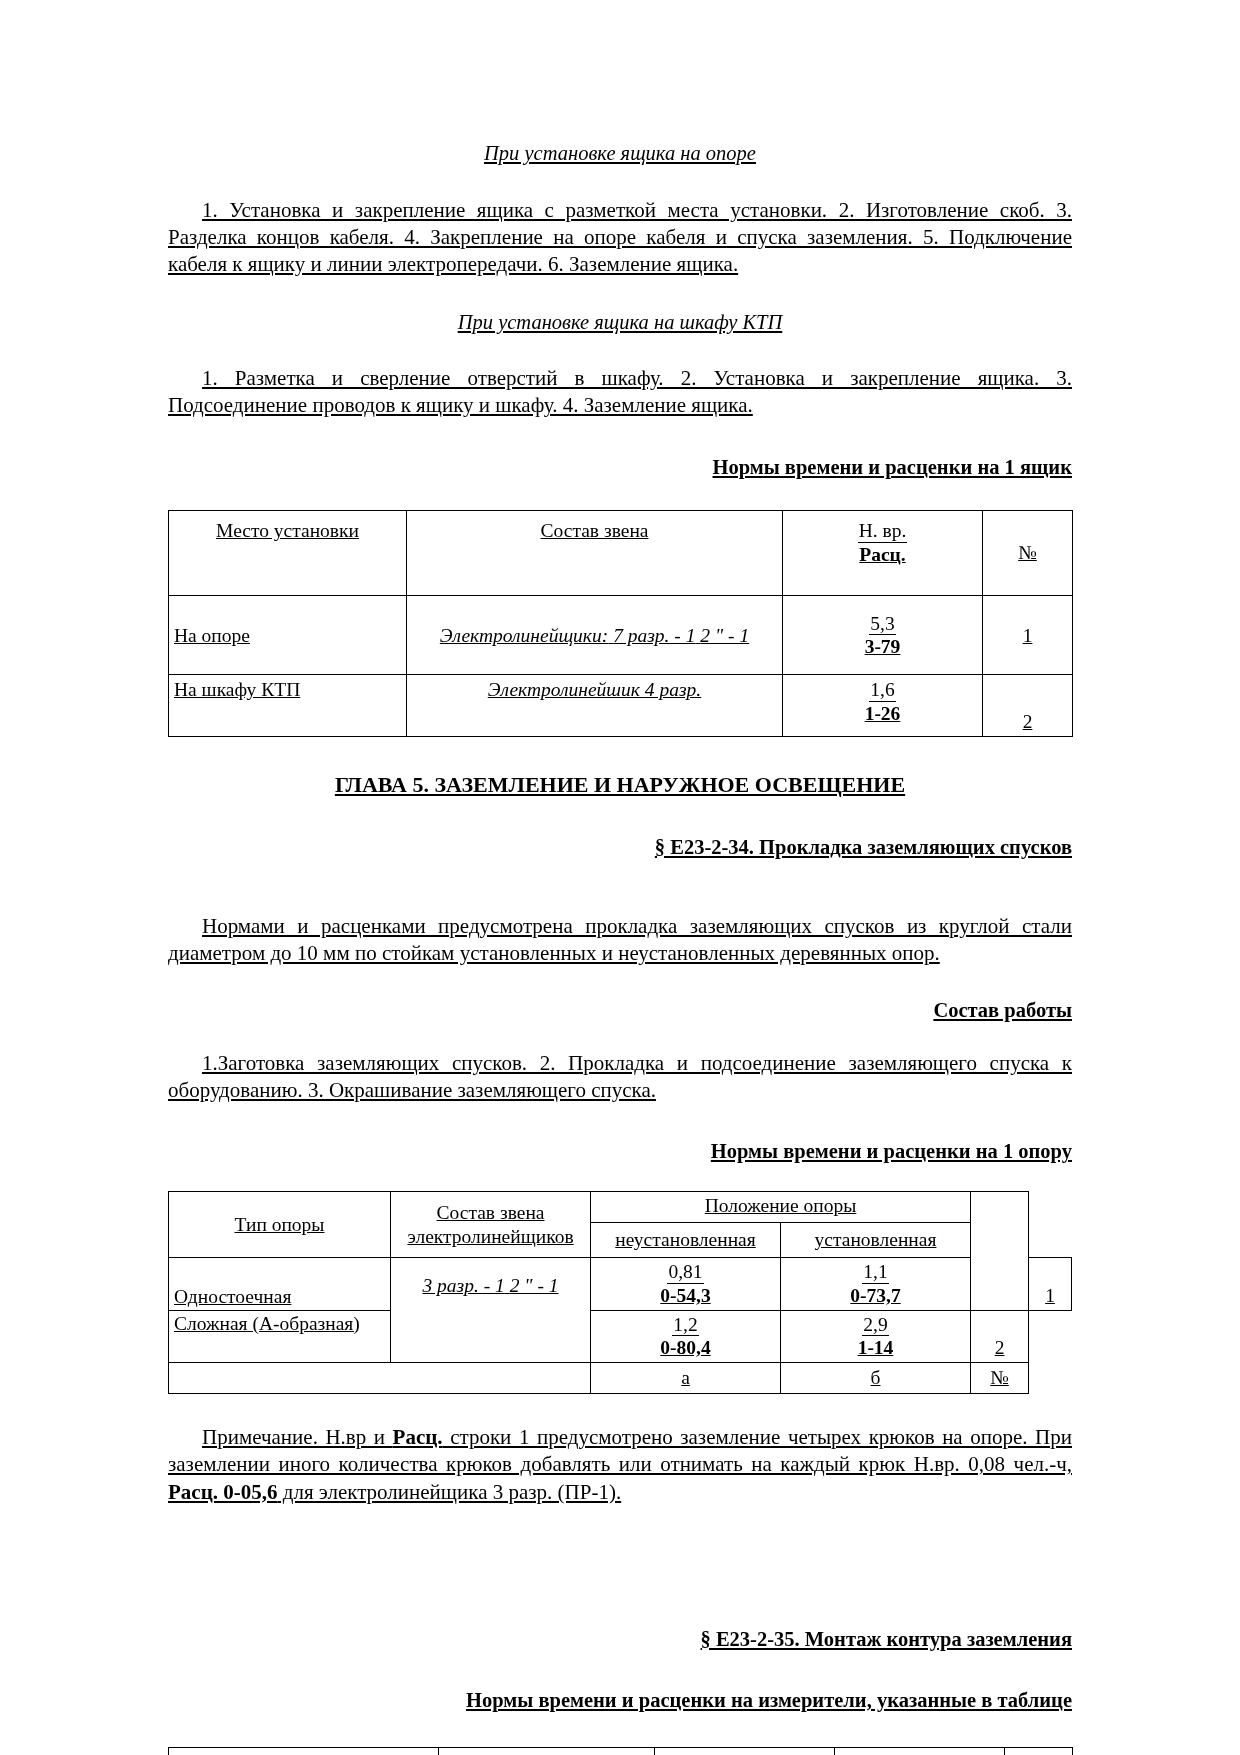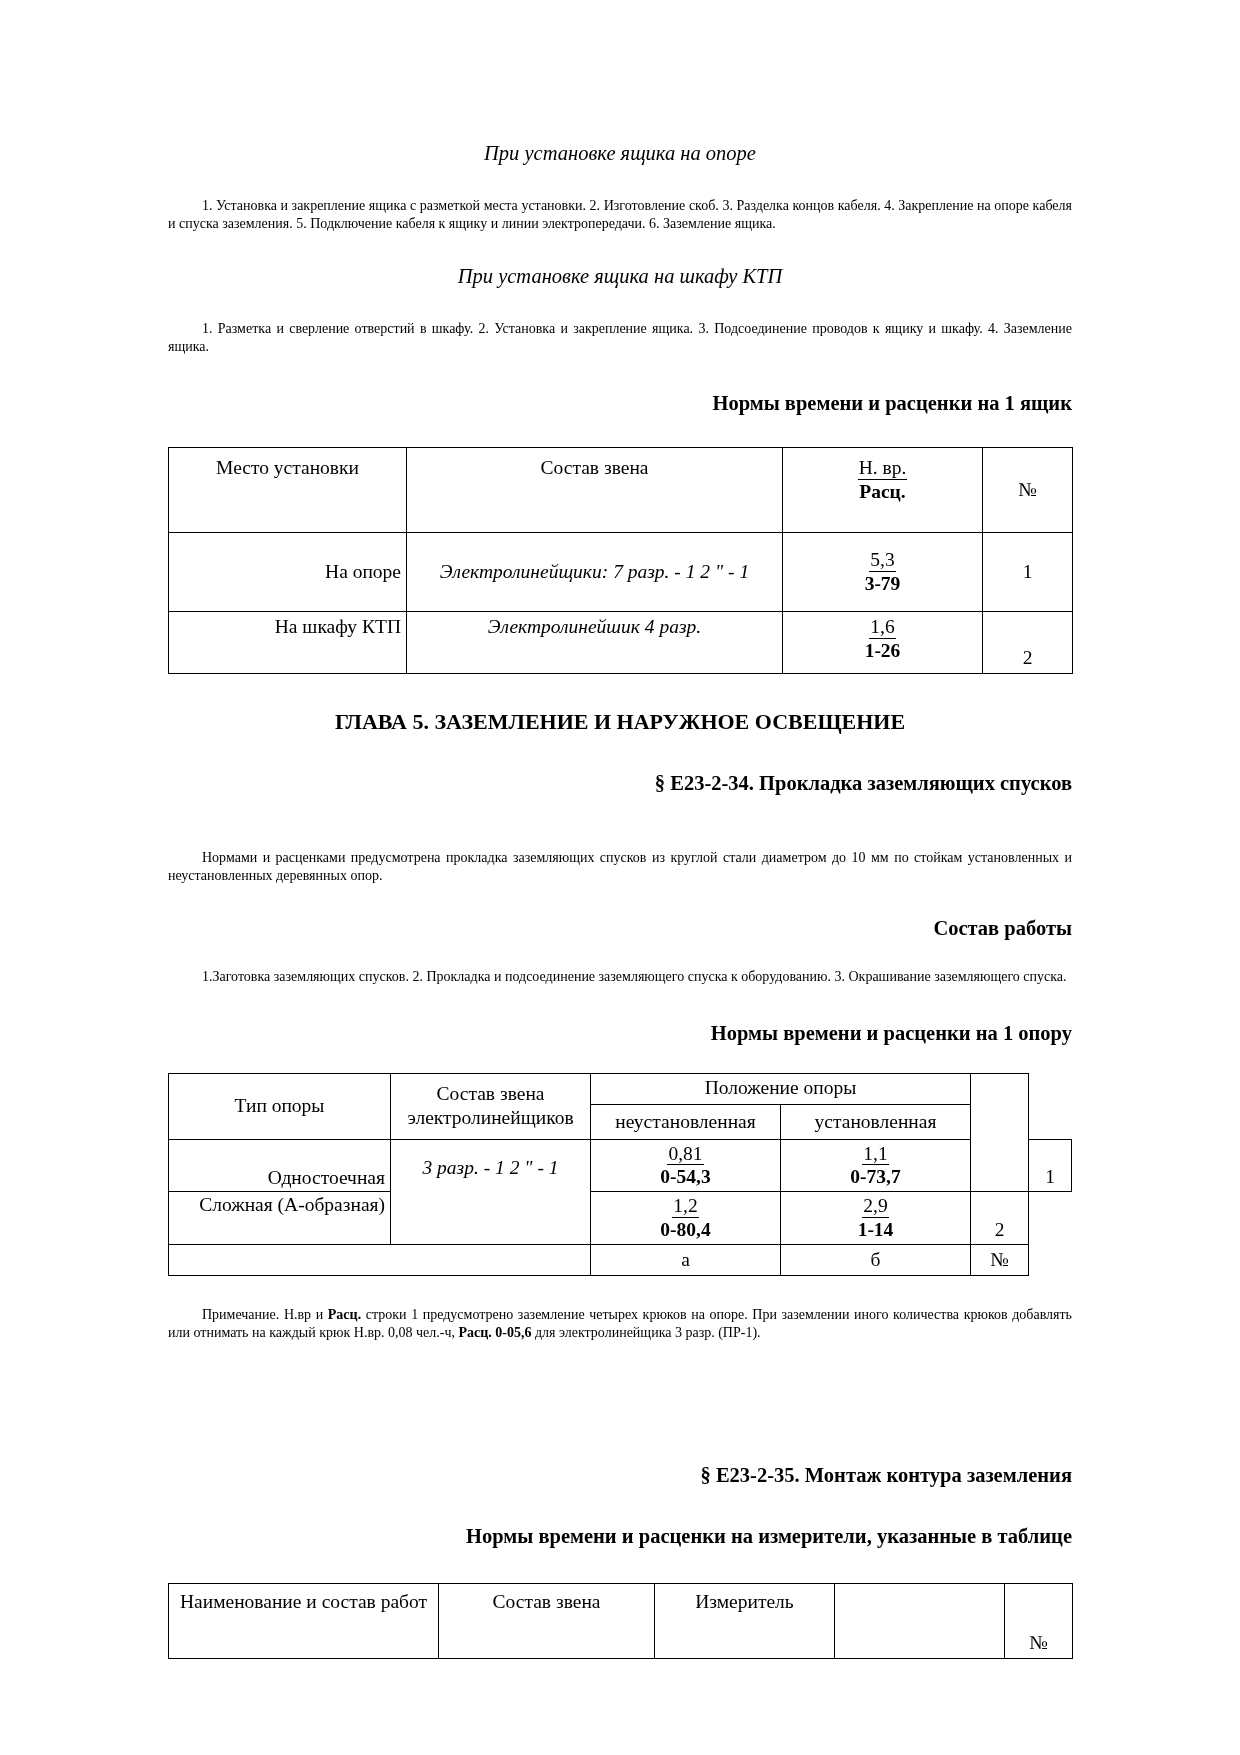--- a/index.html
+++ b/index.html
@@ -15,20 +15,21 @@
     position: relative;
     overflow: hidden;
   }
   .page {
     position: absolute;
     left: 0; top: 0;
     width: 1148px;
     height: 1755px;
     box-sizing: border-box;
     padding: 140px 168px 0 168px;
+    text-decoration: underline;
   }
   .content {
     width: 904px;
   }
 
   
   .h-italic-center {
     text-align: center;
     font-style: italic;
     font-size: 20.5px;
@@ -45,21 +46,21 @@
   .h-chapter {
     text-align: center;
     font-weight: bold;
     font-size: 22px;
     line-height: 1.3;
     margin: 8px;
   }
   p.body-text {
     text-align: justify;
     text-justify: inter-word;
-    font-size: 14px;
+    font-size: 21px;
     line-height: 1.30;
     margin: 0;
     text-indent: 34px;
   }
   .sp-26 { height: 26px; }
   .sp-30 { height: 30px; }
   .sp-34 { height: 34px; }
   .sp-120 { height: 120px; }
 
   
@@ -69,21 +70,21 @@
     table-layout: fixed;
     font-size: 19.5px;
   }
   table.doc-table td {
     border: 1.6px solid #000000;
     padding: 2px 5px;
     vertical-align: middle;
     line-height: 1.22;
   }
   .c-center { text-align: center; }
-  .c-left   { text-align: right; }
+  .c-left   { text-align: left; }
   .ital     { font-style: italic; }
   .bold     { font-weight: bold; }
   .underline-val {
     display: inline-block;
     border-bottom: 1.4px solid #000;
     line-height: 1.12;
     padding: 0 1px;
   }
   .stack { display: block; }
   .stack .nv { display: block; }

